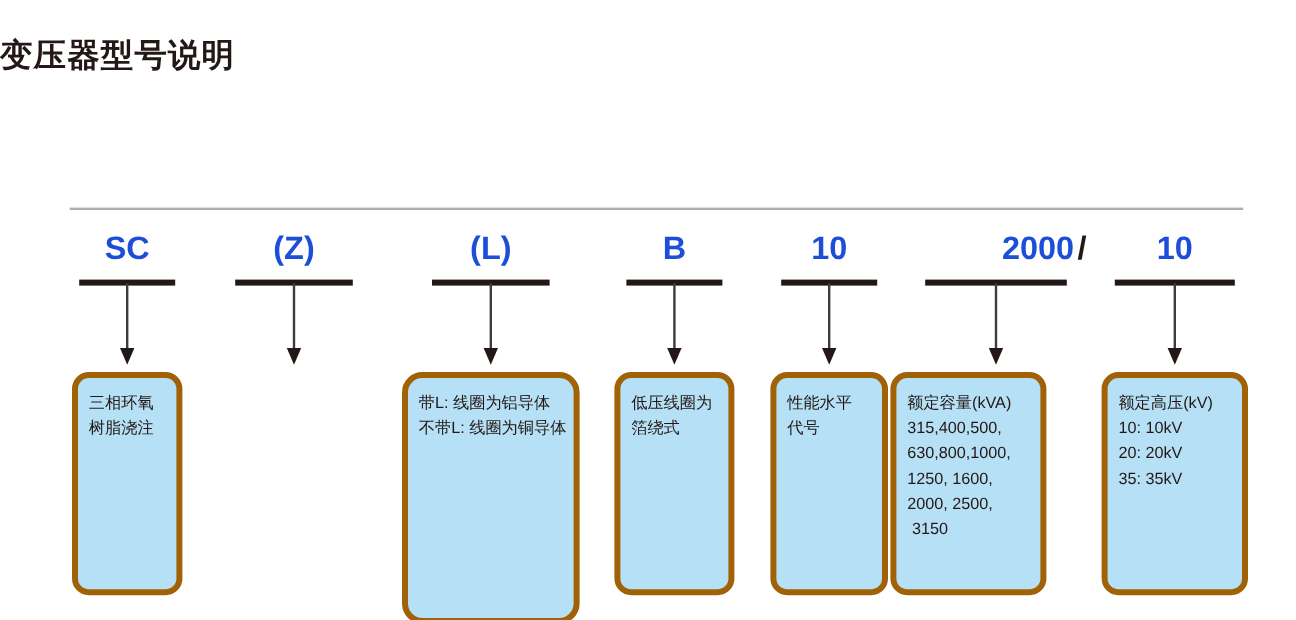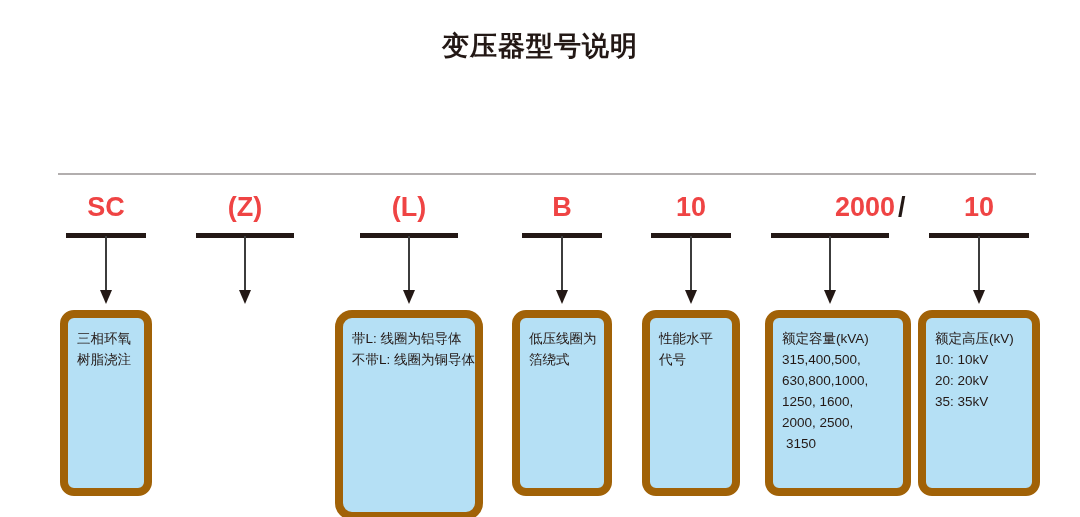--- a/index.html
+++ b/index.html
@@ -22,21 +22,21 @@
     width: 1080px;
     height: 517px;
   }
 
   
   .title {
     position: absolute;
     left: 0;
     top: 28px;
     width: 1080px;
-    text-align: center;
+    text-align: left;
     font-size: 27px;
     font-weight: bold;
     letter-spacing: 1px;
     color: #231815;
     white-space: nowrap;
   }
 
   
   .top-rule {
     position: absolute;
@@ -50,21 +50,21 @@
   
   .code-cell {
     position: absolute;
     top: 190px;
     text-align: center;
   }
   .code-text {
     font-size: 27px;
     font-weight: bold;
     line-height: 34px;
-    color: #ef4444;
+    color: #1d4ed8;
     white-space: nowrap;
   }
   .code-underline {
     position: absolute;
     height: 5px;
     background: #231815;
     top: 233px;
   }
   .slash {
     position: absolute;
@@ -99,21 +99,21 @@
     border-left: 6px solid transparent;
     border-right: 6px solid transparent;
     border-top: 14px solid #231815;
   }
 
   
   .info-box {
     position: absolute;
     top: 310px;
     background: #b5e0f5;
-    border: 8px solid #a16207;
+    border: 5px solid #a16207;
     border-radius: 14px;
     box-sizing: border-box;
     padding: 10px 8px 8px 9px;
     overflow: hidden;
   }
   .info-line {
     font-size: 13.5px;
     line-height: 21px;
     color: #231815;
     white-space: nowrap;
@@ -208,21 +208,21 @@
   <div class="info-box" style="left:512px; width:100px; height:186px;">
     <div class="info-line">低压线圈为</div>
     <div class="info-line">箔绕式</div>
   </div>
 
   <div class="info-box" style="left:642px; width:98px; height:186px;">
     <div class="info-line">性能水平</div>
     <div class="info-line">代号</div>
   </div>
 
-  <div class="info-box" style="left:765px; width:146px; height:186px;">
+  <div class="info-box" style="left:742px; width:130px; height:186px;">
     <div class="info-line">额定容量(kVA)</div>
     <div class="info-line">315,400,500,</div>
     <div class="info-line">630,800,1000,</div>
     <div class="info-line">1250, 1600,</div>
     <div class="info-line">2000, 2500,</div>
     <div class="info-line" style="padding-left:4px;">3150</div>
   </div>
 
   <div class="info-box" style="left:918px; width:122px; height:186px;">
     <div class="info-line">额定高压(kV)</div>

